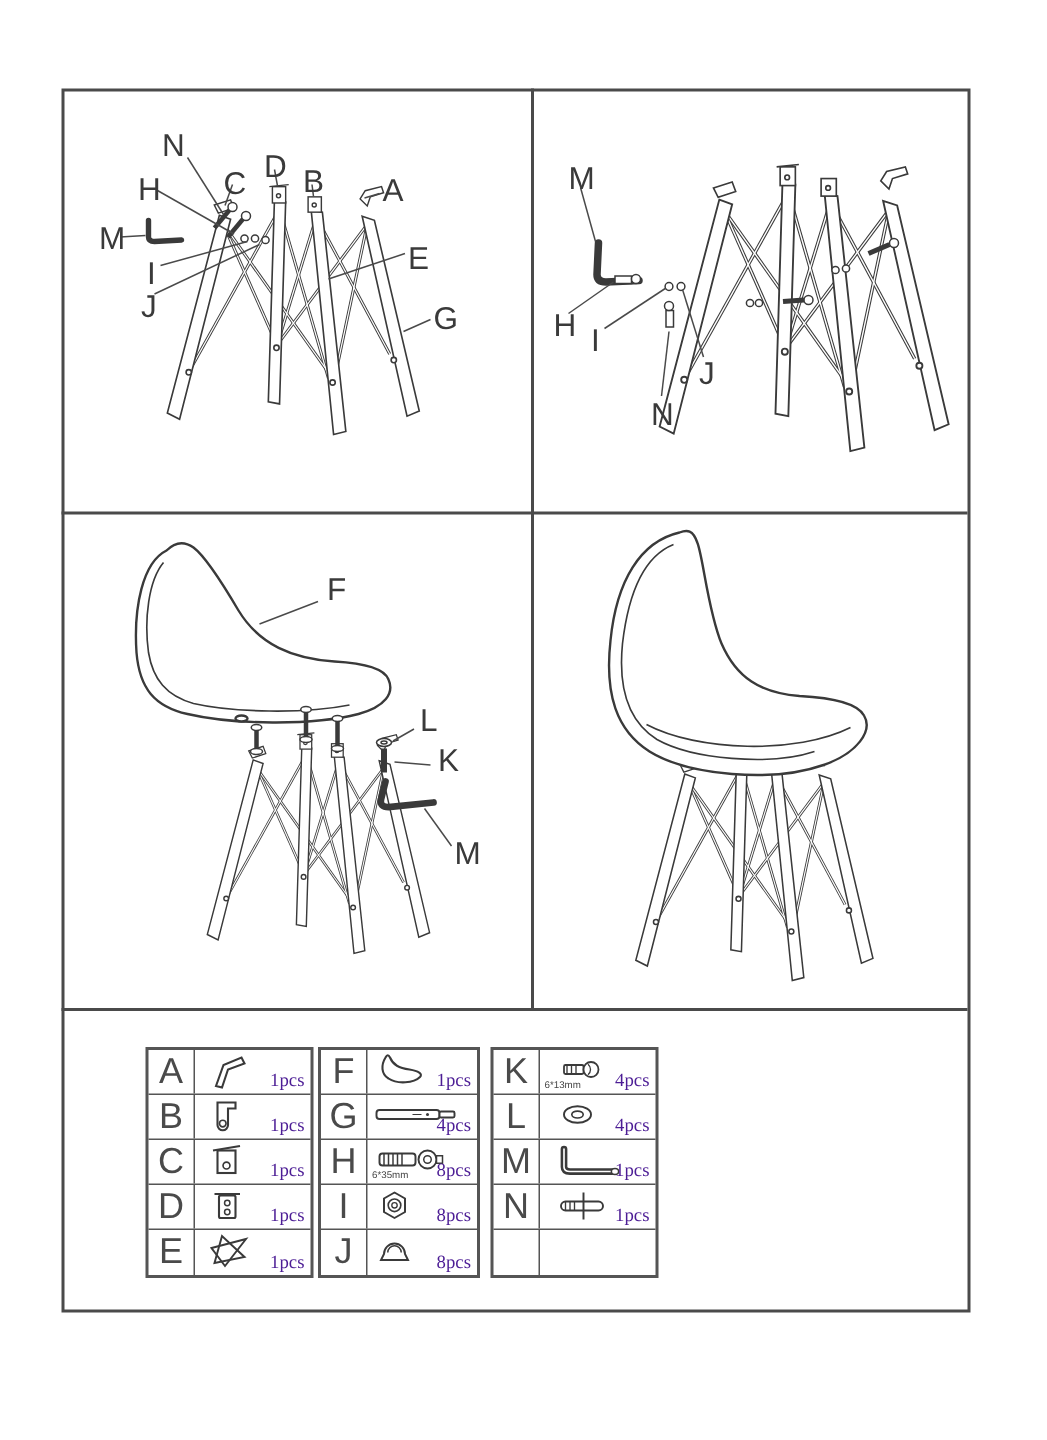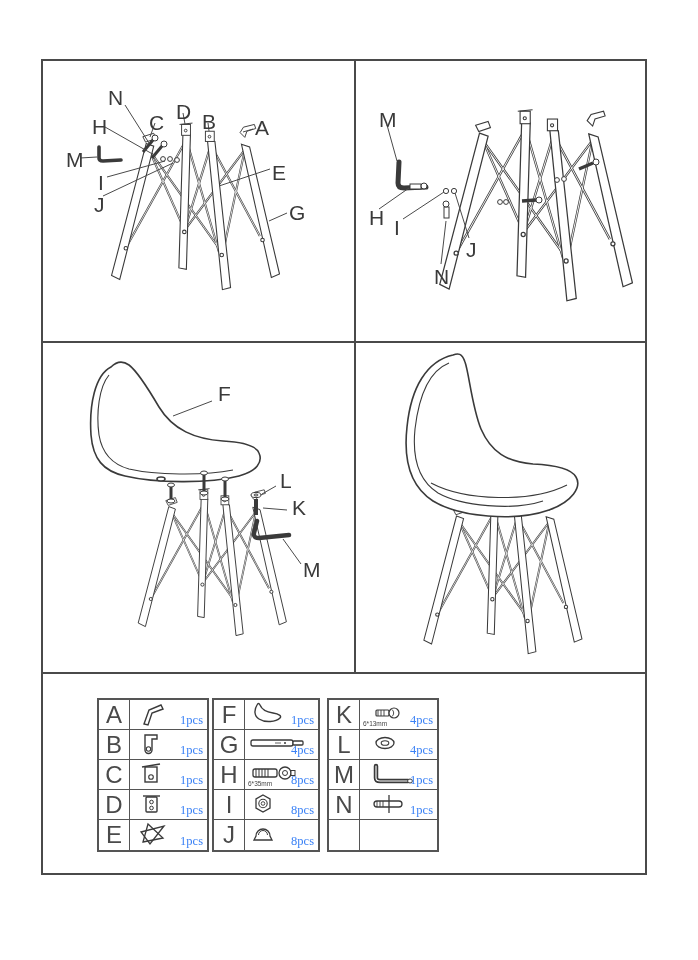--- a/index.html
+++ b/index.html
@@ -25,21 +25,21 @@
   .g1{left:212px;top:698px;width:104px;}
   .g2{left:327px;top:698px;width:108px;}
   .prow{display:flex;height:30px;border-bottom:1.5px solid #555;box-sizing:border-box;}
   .prow:last-child{border-bottom:none;}
   .cell{box-sizing:border-box;position:relative;}
   .cell.letter{width:31px;border-right:1.5px solid #555;text-align:center;
                font-size:24px;line-height:29px;color:#4a4a4a;}
   .cell.item{flex:1;}
   .cell.item svg{position:absolute;left:2px;top:1px;}
   .qty{position:absolute;right:4px;bottom:1px;font-family:"Liberation Serif",serif;
-       font-size:12.5px;color:#3b82f6;}
+       font-size:12.5px;color:#4c1d95;}
   .psize{position:absolute;left:3px;bottom:2px;font-size:6.5px;color:#444;
          font-family:"Liberation Sans",sans-serif;}
   .ln{stroke:#4a4a4a;stroke-width:1;}
 </style>
 </head>
 <body>
 
 <div class="sheet">
 
   <svg width="0" height="0" style="position:absolute">

